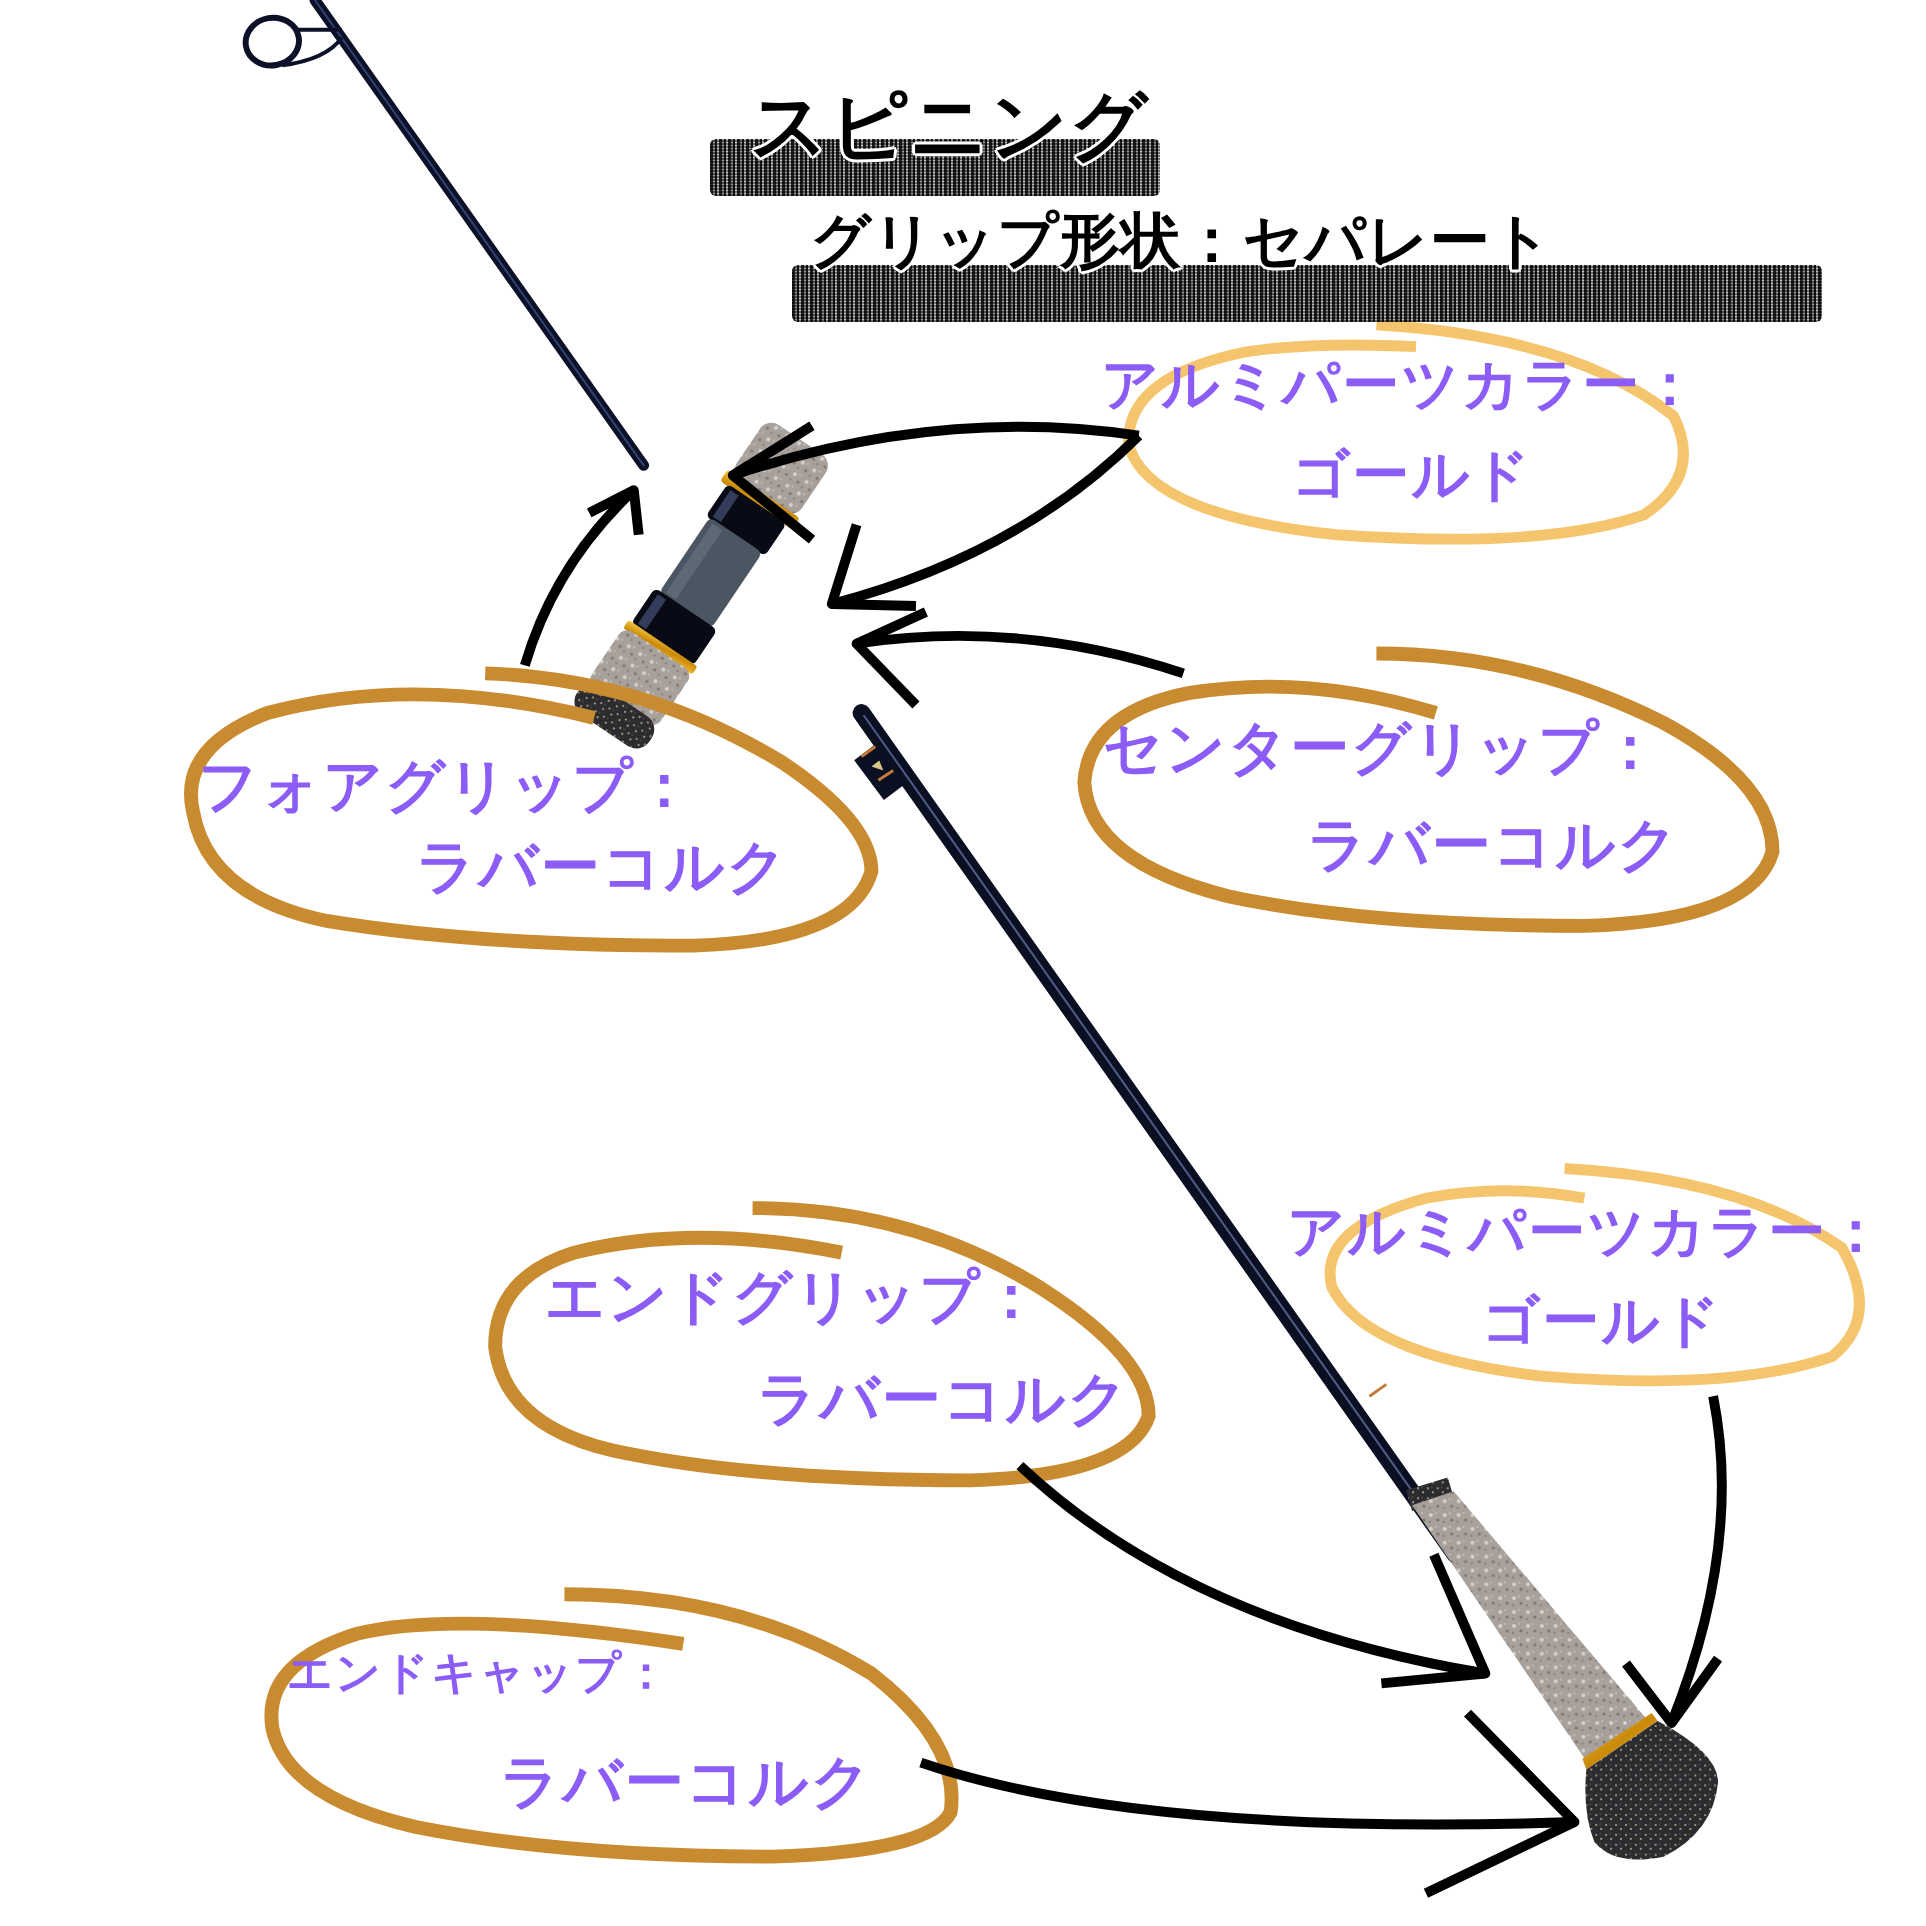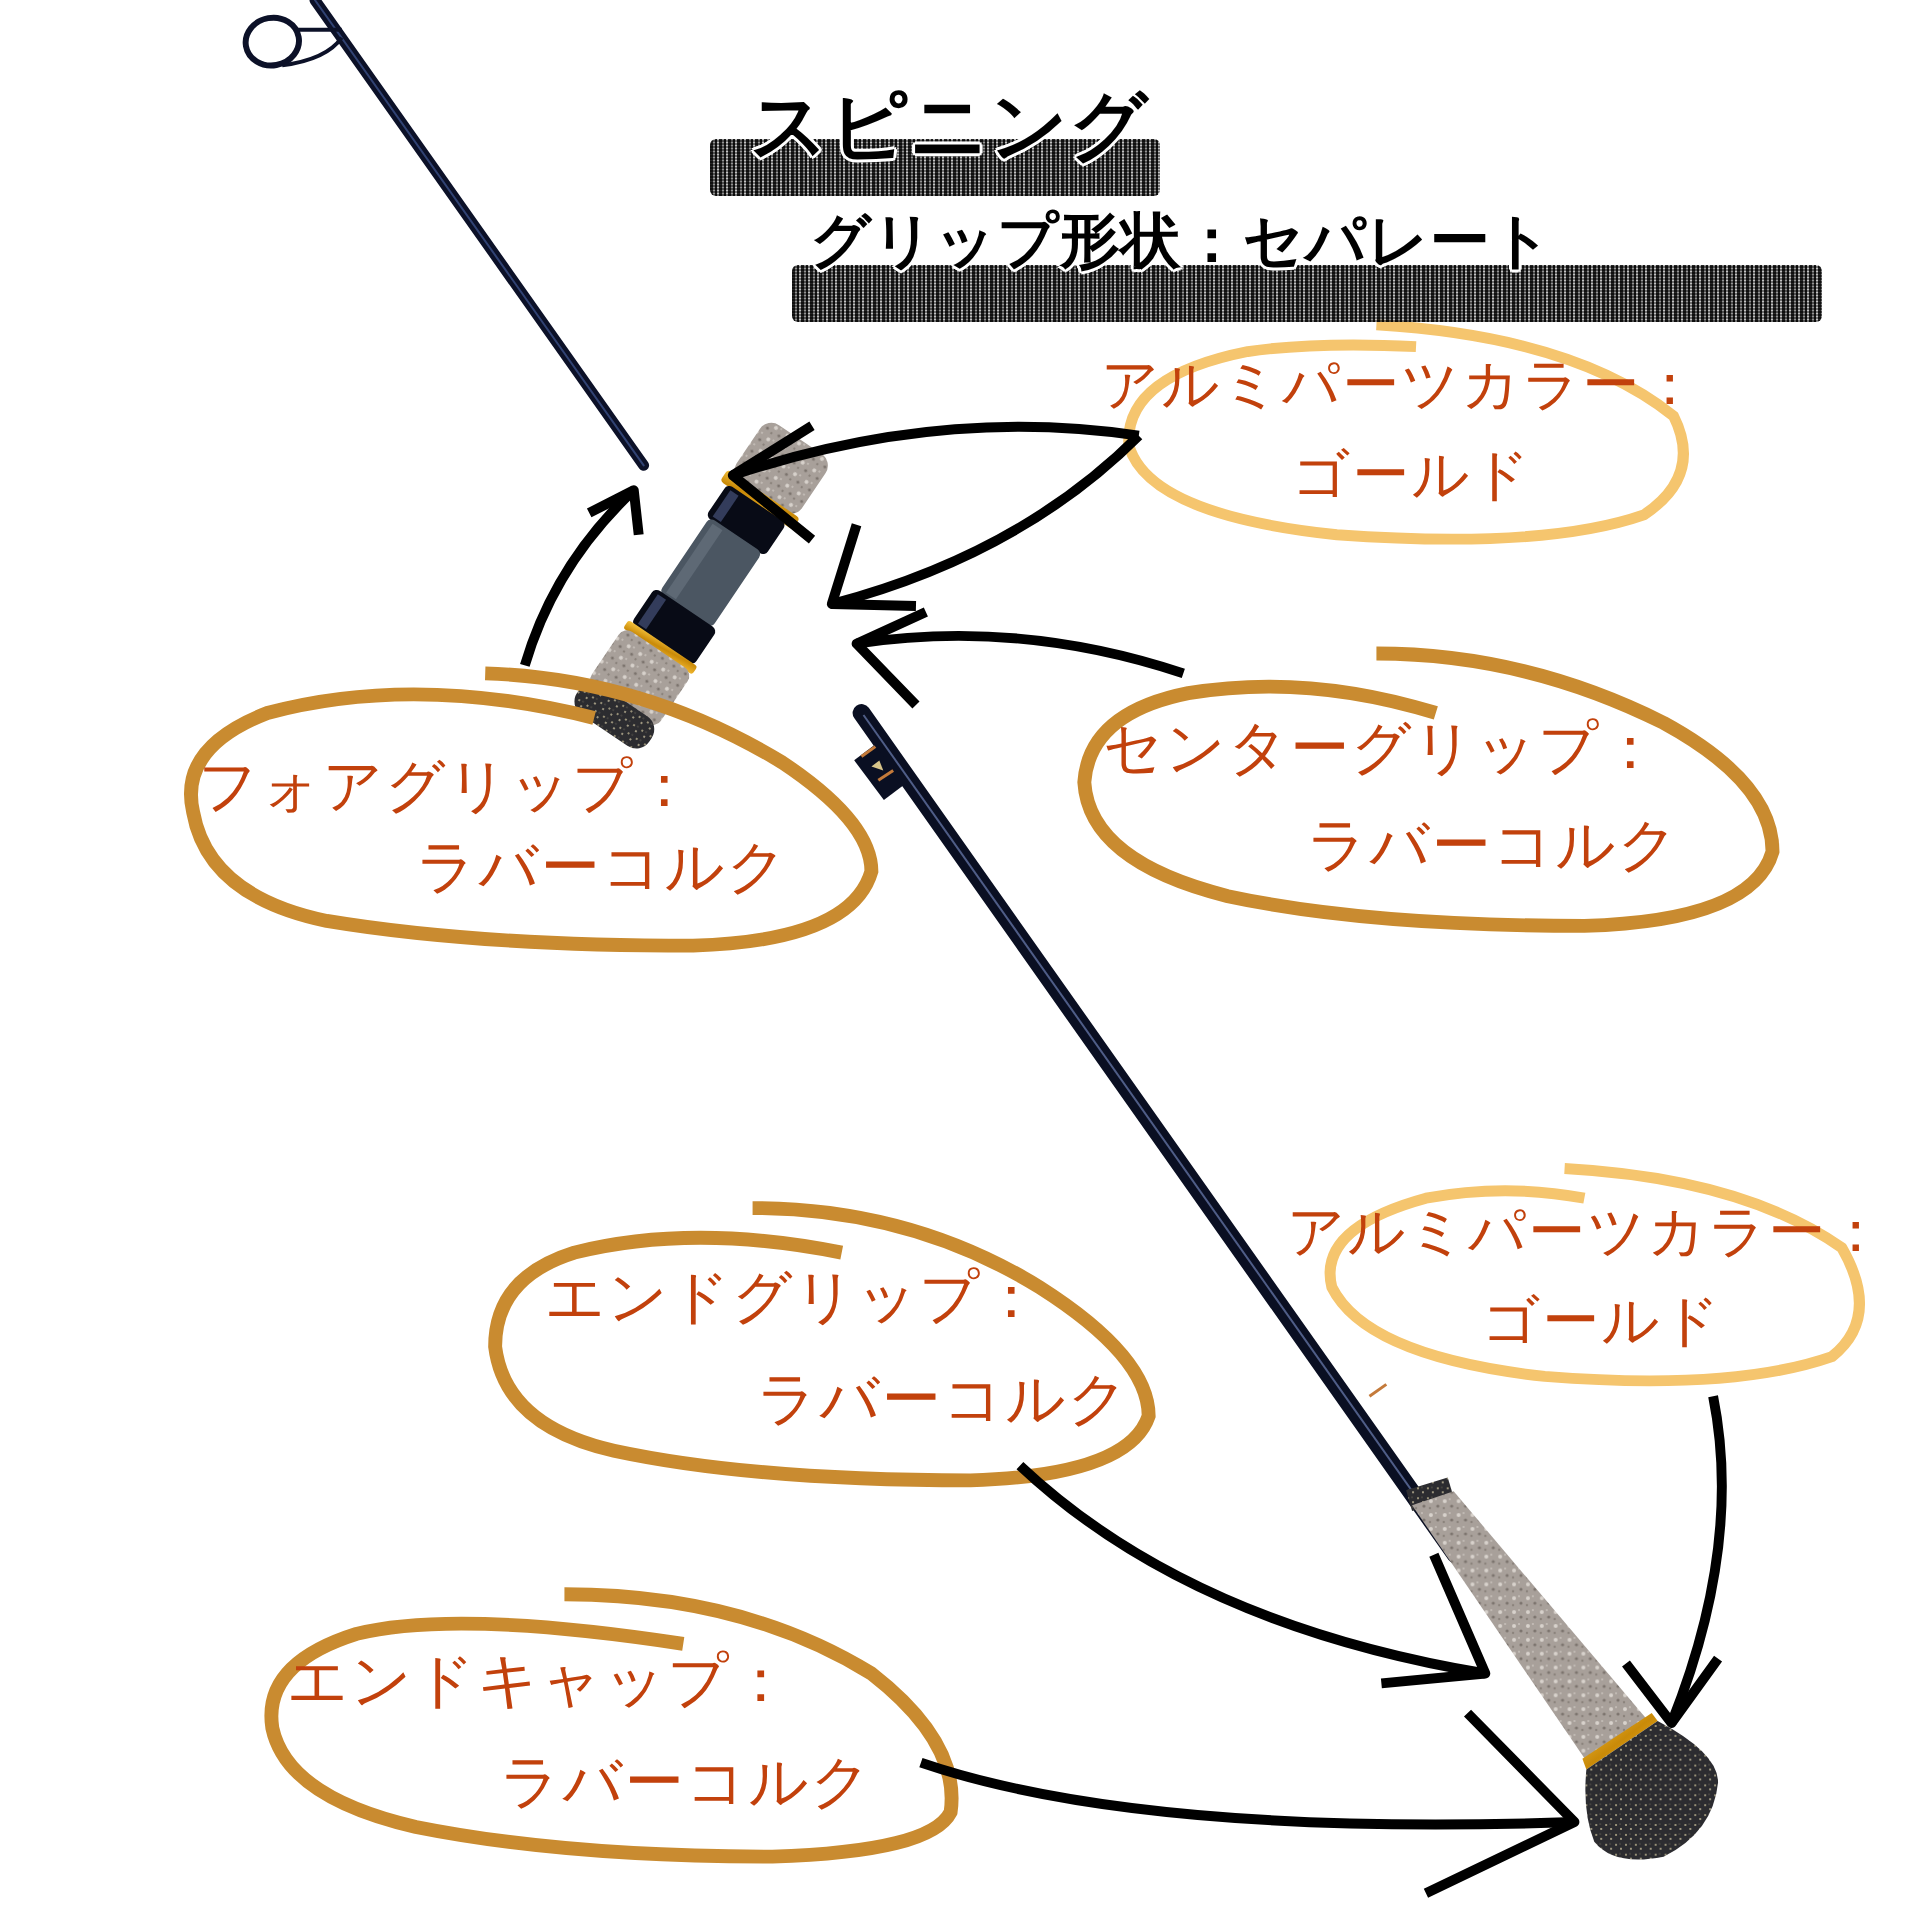--- a/index.html
+++ b/index.html
@@ -1,19 +1,19 @@
 <!DOCTYPE html>
 <html><head>
 <meta charset="utf-8">
 <style>
   html, body { margin:0; padding:0; background:#ffffff; }
   body { width:1927px; height:1927px; position:relative; overflow:hidden;
          font-family:"DejaVu Sans", "Liberation Sans", sans-serif; }
   #canvas { position:absolute; left:0; top:0; width:1927px; height:1927px; }
-  .lbl { position:absolute; font-weight:normal; color:#c2410c; white-space:nowrap;
+  .lbl { position:absolute; font-weight:bold; color:#8b5cf6; white-space:nowrap;
          letter-spacing:2px; line-height:1; }
   .title { position:absolute; font-weight:bold; color:#000; white-space:nowrap;
            line-height:1; letter-spacing:1px;
            text-shadow: -3px 0 #fff, 3px 0 #fff, 0 -3px #fff, 0 3px #fff,
                         -2px -2px #fff, 2px 2px #fff, -2px 2px #fff, 2px -2px #fff; }
   .brush { position:absolute; height:57px; border-radius:6px;
            background:
              repeating-linear-gradient(90deg, rgba(0,0,0,.85) 0 3px, rgba(60,60,60,.55) 3px 5px, rgba(0,0,0,.9) 5px 7px, rgba(120,120,120,.45) 7px 9px),
              repeating-linear-gradient(0deg, rgba(0,0,0,.6) 0 2px, rgba(255,255,255,.25) 2px 3px);
            filter: blur(0.6px); }
@@ -179,16 +179,16 @@
   <div class="lbl" style="left:1287px; top:1203px; font-size:57px;">アルミパーツカラー：</div>
   <div class="lbl" style="left:1482px; top:1292px; font-size:57px;">ゴールド</div>
 </div>
 
 <div>
   <div class="lbl" style="left:545px; top:1267px; font-size:59px;">エンドグリップ：</div>
   <div class="lbl" style="left:757px; top:1369px; font-size:59px;">ラバーコルク</div>
 </div>
 
 <div>
-  <div class="lbl" style="left:287px; top:1650px; font-size:60px;text-align:right;">エンドキャップ：</div>
+  <div class="lbl" style="left:287px; top:1650px; font-size:45px;text-align:right;">エンドキャップ：</div>
   <div class="lbl" style="left:500px; top:1752px; font-size:59px;">ラバーコルク</div>
 </div>
 
 
 </body></html>

